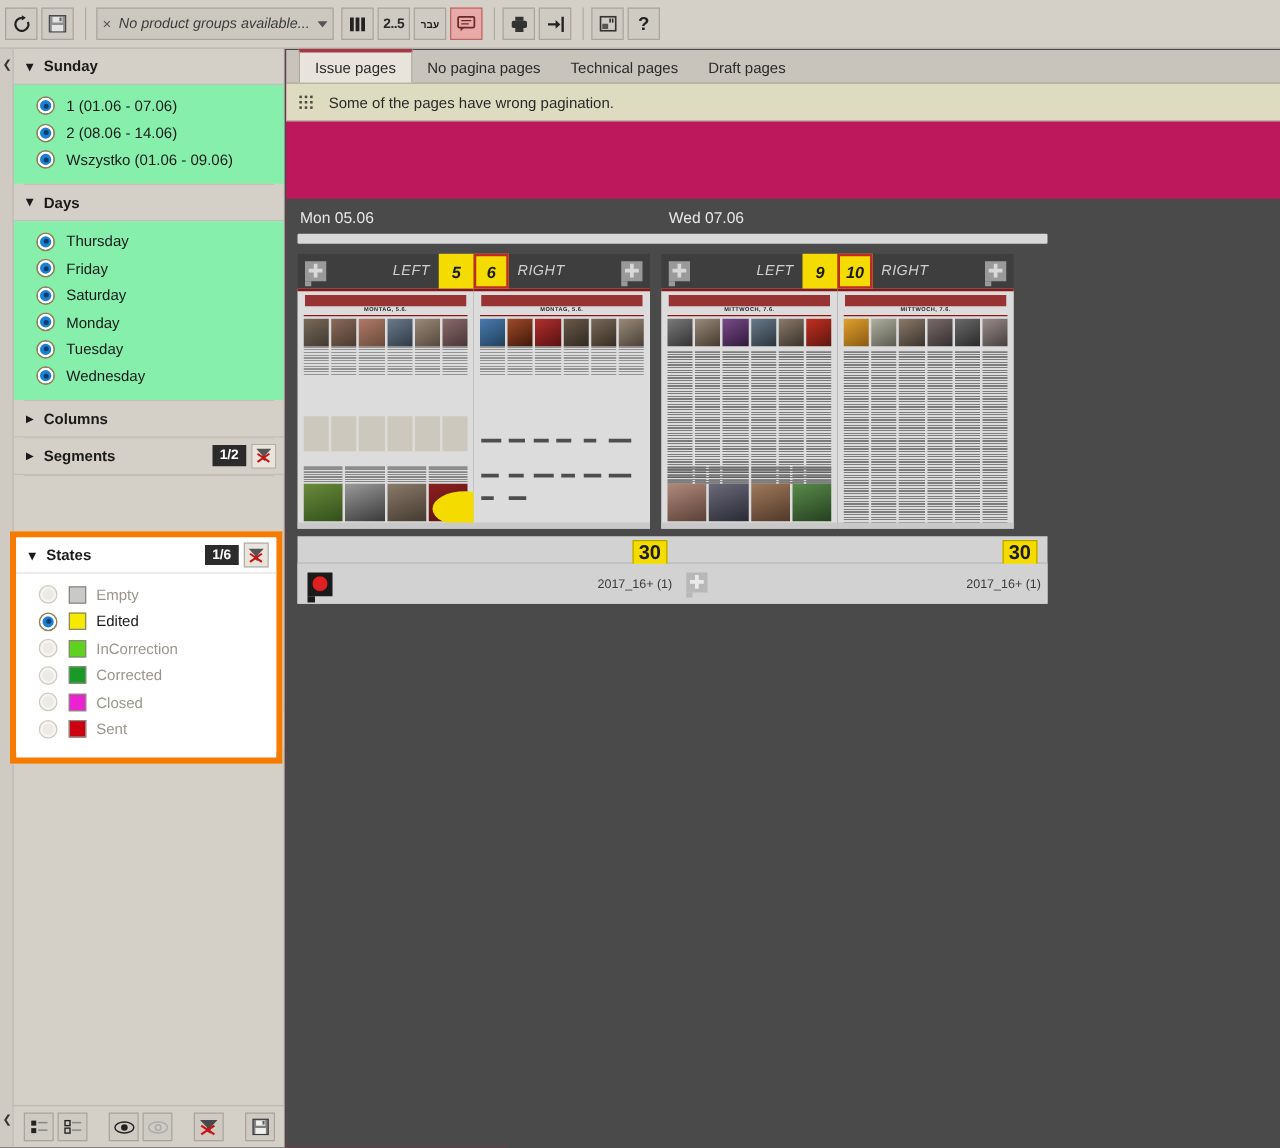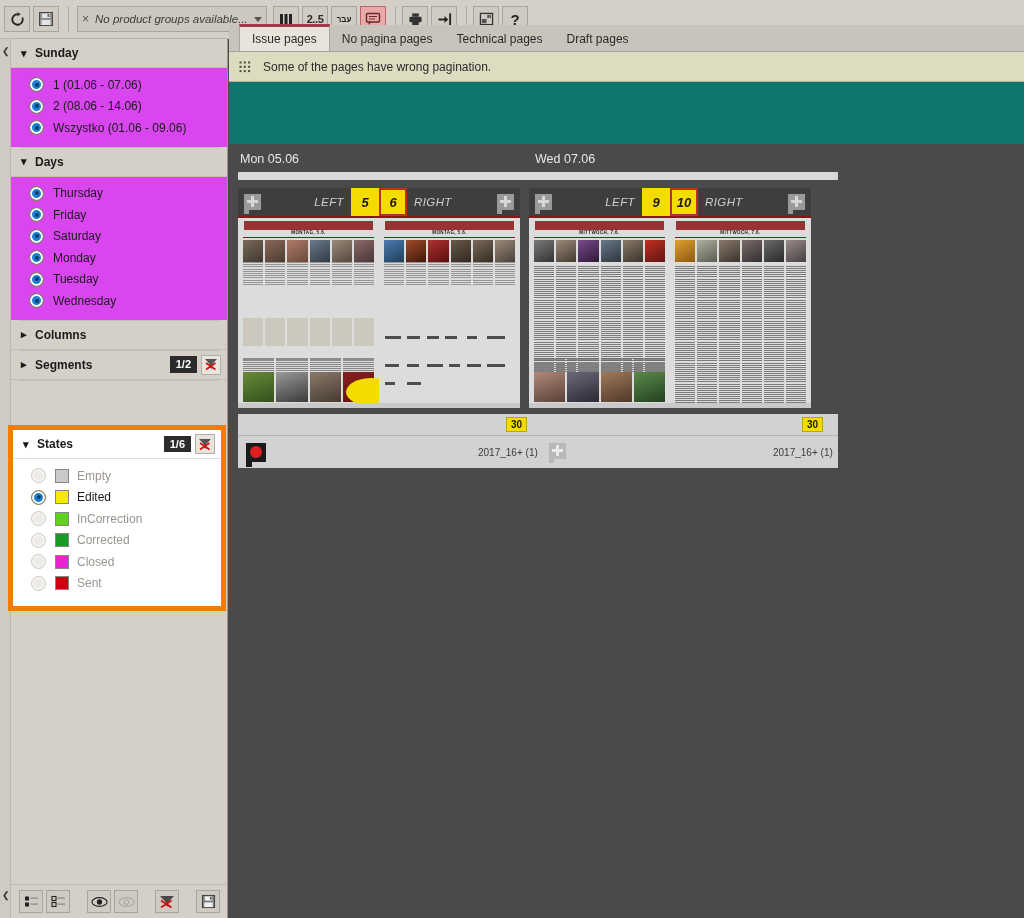--- a/index.html
+++ b/index.html
@@ -125,21 +125,21 @@
     padding: 2px 6px;
     margin-right: 4px;
     line-height: 1.1;
   }
   .clear-btn {
     width: 20px; height: 20px;
     background: #e9e5dd; border: 1px solid #b3afa7;
     display: flex; align-items: center; justify-content: center;
     cursor: pointer;
   }
-  .section-body { padding: 6px 0 8px 0; background: #d946ef; }
+  .section-body { padding: 6px 0 8px 0; background: #86efac; }
   .section-divider { height: 1px; background: #c3bfb7; margin: 0 8px; }
 
   .opt-row {
     display: flex; align-items: center;
     height: 21.5px;
     padding-left: 18px;
     cursor: pointer;
   }
   .radio {
     width: 15px; height: 15px; border-radius: 50%;
@@ -182,23 +182,23 @@
     background: #fff;
     z-index: 5;
   }
   #states-highlight .section-header {
     background: #fff; border-bottom: 1px solid #e2ded6;
   }
   #states-highlight .section-body { background: #fff; }
 
   
   #main {
-    position: absolute; left: 229px; top: 25px;
+    position: absolute; left: 229px; top: 40px;
     width: 795px; height: 879px;
-    background: #0f766e;
+    background: #be185d;
   }
   #tabbar {
     height: 27px;
     background: #c8c4bc;
     display: flex; align-items: flex-end;
     padding-left: 10px;
     border-bottom: 1px solid #a9a59d;
   }
   .tab {
     height: 25px;
@@ -355,21 +355,21 @@
     width: 600px;
     background: #d2d2d2;
   }
   #botrow1 {
     height: 22px; position: relative;
     border-bottom: 1px solid #b4b4b4;
   }
   .mini-badge {
     position: absolute; top: 3px;
     background: #f5dc00; color: #1a1a1a;
-    font-size: 10px; font-weight: bold;
+    font-size: 16px; font-weight: bold;
     padding: 1px 4px;
     border: 1px solid #b8a600;
     line-height: 1.1;
   }
   #botrow2 {
     height: 32px; position: relative;
     background: #d2d2d2;
     display: flex; align-items: center;
   }
   .flagchip {

